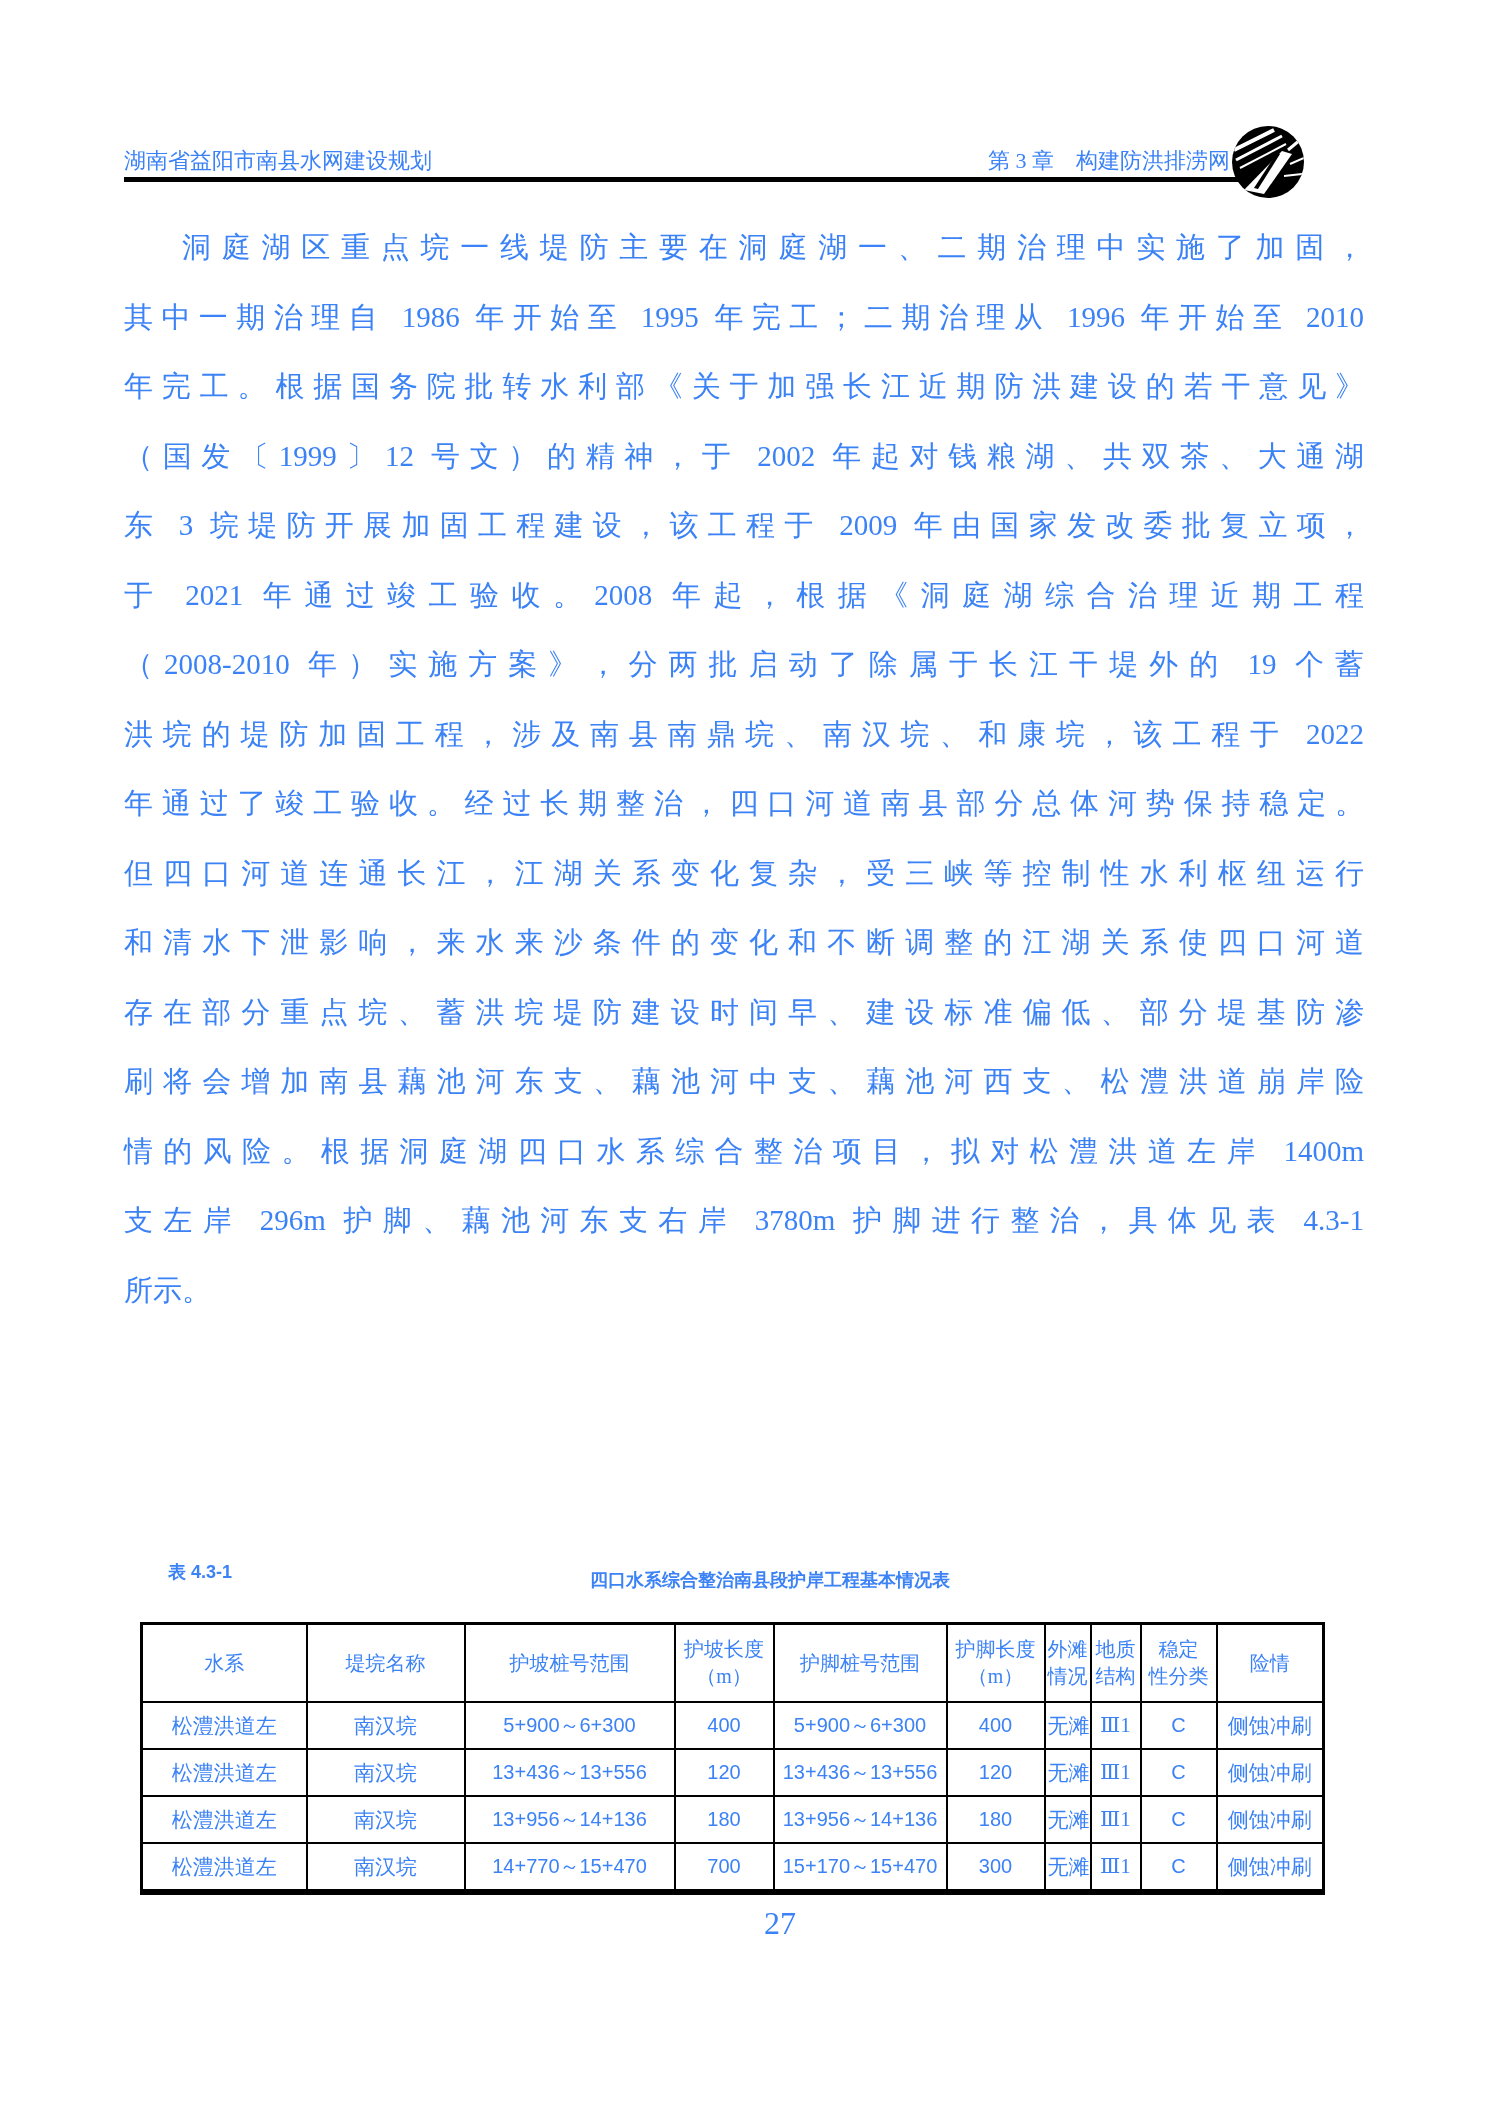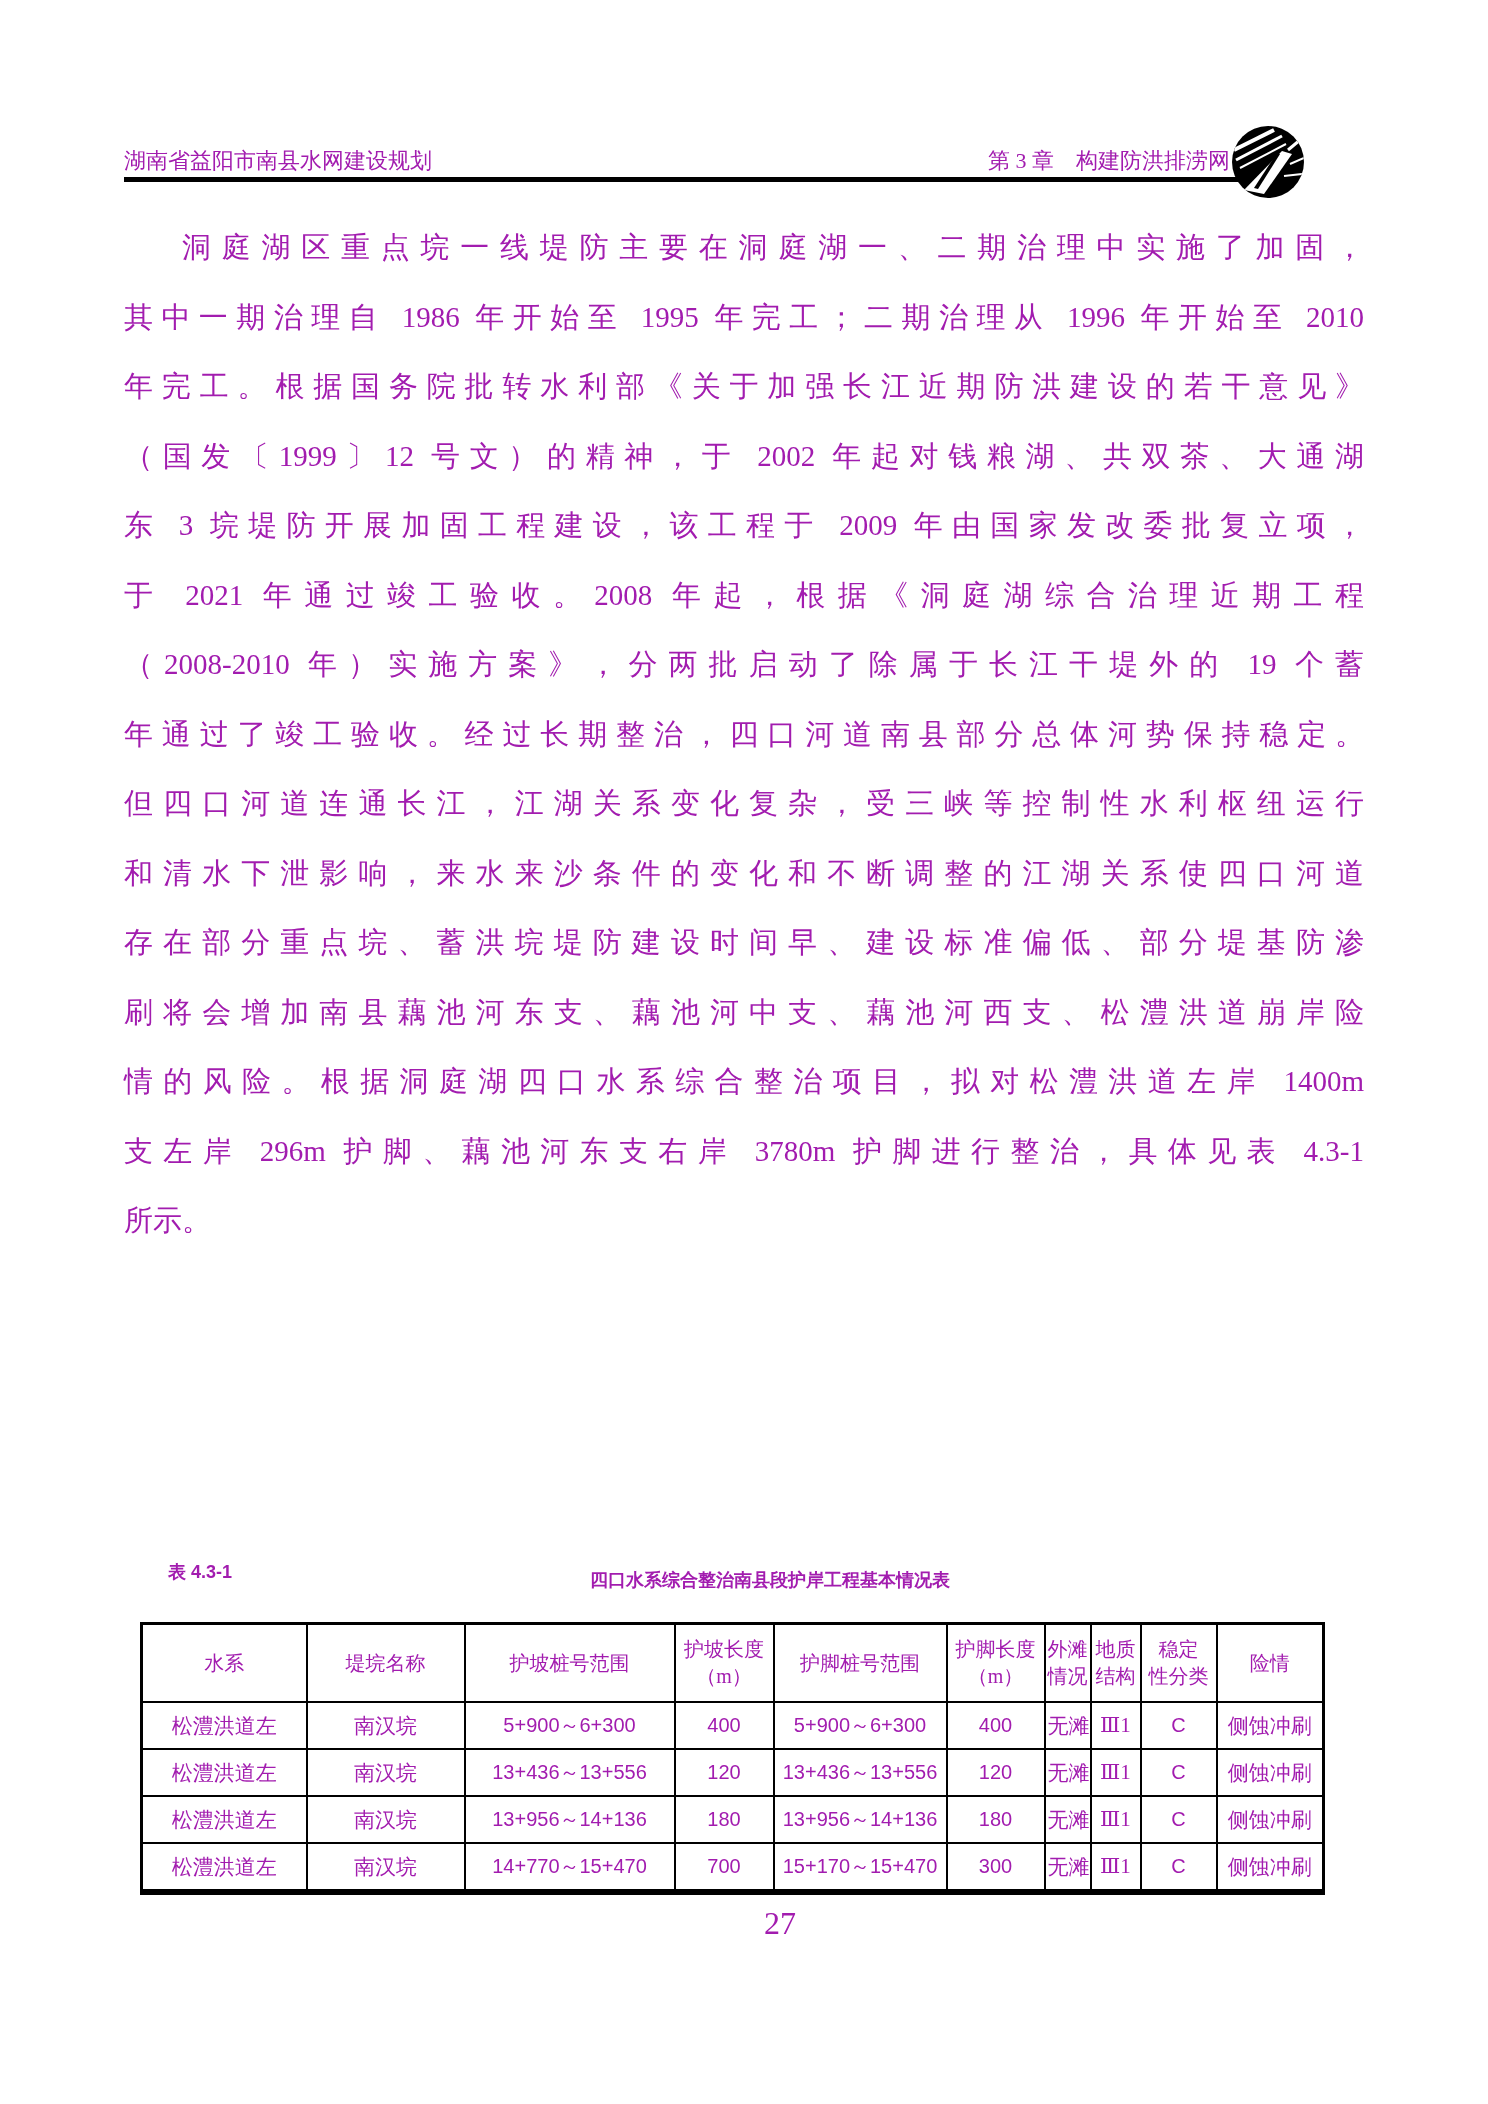--- a/index.html
+++ b/index.html
@@ -1,21 +1,21 @@
 <!DOCTYPE html>
 <html><head>
 <meta charset="utf-8">
 <style>
   html, body { margin: 0; padding: 0; background: #ffffff; }
   .page {
     position: relative;
     width: 1488px;
     height: 2104px;
     background: #ffffff;
-    color: #a21caf;
+    color: #3b82f6;
     font-family: "Liberation Serif", "DejaVu Serif", serif;
     overflow: hidden;
   }
 
   
   .running-header {
     position: absolute;
     left: 124px; top: 146px;
     width: 1106px;
     display: flex;
@@ -136,20 +136,21 @@
   </svg>
 
   <div class="body-paragraph">
       <div class="bline first">洞庭湖区重点垸一线堤防主要在洞庭湖一、二期治理中实施了加固，</div>
       <div class="bline">其中一期治理自 1986 年开始至 1995 年完工；二期治理从 1996 年开始至 2010</div>
       <div class="bline">年完工。根据国务院批转水利部《关于加强长江近期防洪建设的若干意见》</div>
       <div class="bline">（国发〔1999〕12 号文）的精神，于 2002 年起对钱粮湖、共双茶、大通湖</div>
       <div class="bline">东 3 垸堤防开展加固工程建设，该工程于 2009 年由国家发改委批复立项，</div>
       <div class="bline">于 2021 年通过竣工验收。2008 年起，根据《洞庭湖综合治理近期工程</div>
       <div class="bline">（2008-2010 年）实施方案》，分两批启动了除属于长江干堤外的 19 个蓄</div>
+      <div class="bline">洪垸的堤防加固工程，涉及南县南鼎垸、南汉垸、和康垸，该工程于 2022</div>
       <div class="bline">年通过了竣工验收。经过长期整治，四口河道南县部分总体河势保持稳定。</div>
       <div class="bline">但四口河道连通长江，江湖关系变化复杂，受三峡等控制性水利枢纽运行</div>
       <div class="bline">和清水下泄影响，来水来沙条件的变化和不断调整的江湖关系使四口河道</div>
       <div class="bline">存在部分重点垸、蓄洪垸堤防建设时间早、建设标准偏低、部分堤基防渗</div>
       <div class="bline">刷将会增加南县藕池河东支、藕池河中支、藕池河西支、松澧洪道崩岸险</div>
       <div class="bline">情的风险。根据洞庭湖四口水系综合整治项目，拟对松澧洪道左岸 1400m</div>
       <div class="bline">支左岸 296m 护脚、藕池河东支右岸 3780m 护脚进行整治，具体见表 4.3-1</div>
       <div class="bline last">所示。</div>
     </div>
 

